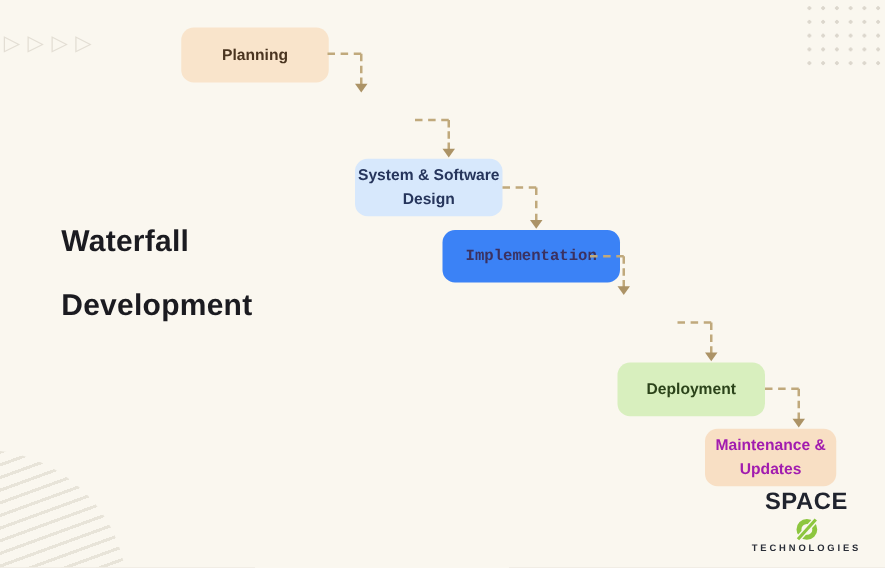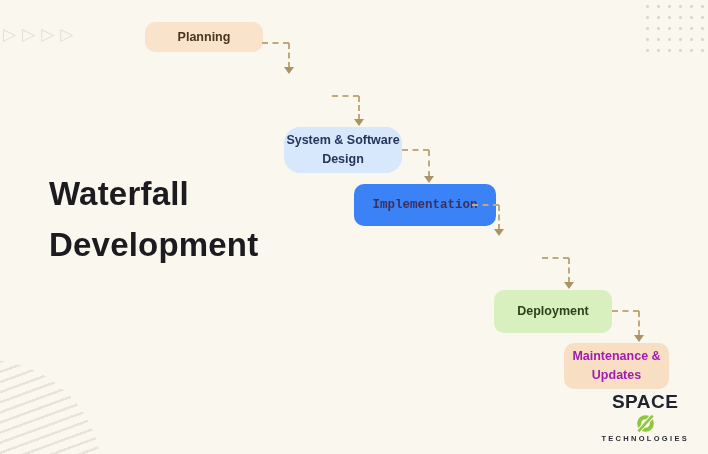--- a/index.html
+++ b/index.html
@@ -21,21 +21,21 @@
     background-size: 11px 11px;
   }
   .stripe-circle {
     position:absolute; left:-130px; top:360px; width:232px; height:232px;
     border-radius:50%;
     background: repeating-linear-gradient(160deg, transparent 0px, transparent 7px, #E8E4D9 7px, #E8E4D9 9.5px);
   }
   
   .title {
     position:absolute; left:49px; top:168px;
-    font-size:33px; font-weight:bold; line-height:51px;
+    font-size:24px; font-weight:bold; line-height:51px;
     letter-spacing:0.2px;
   }
   .title span { display:block; }
   
   .step {
     position:absolute; display:flex; align-items:center; justify-content:center;
     border-radius:10px; text-align:center;
     font-size:12.5px; font-weight:bold; line-height:1.5;
     white-space:pre-line; padding:0 2px;
   }
@@ -68,22 +68,22 @@
 
   <div class="chevrons" style="color: rgb(227, 222, 212);">▷▷▷▷</div>
   <div class="dot-grid"></div>
   <div class="stripe-circle"></div>
 
   <h1 class="title" style="color: rgb(27, 27, 32);">
     <span>Waterfall</span>
     <span>Development</span>
   </h1>
 
-  <div class="step" style="left: 145px; top: 22px; width: 118px; height: 30px; background: rgb(249, 228, 203); color: rgb(74, 52, 32);">Planning</div>
-  <div class="step" style="left: 284px; top: 127px; width: 118px; height: 46px; background: rgb(215, 232, 252); color: rgb(38, 53, 92); border-radius: 16px;">System &amp; Software
+  <div class="step" style="left: 145px; top: 22px; width: 118px; height: 44px; background: rgb(249, 228, 203); color: rgb(74, 52, 32);">Planning</div>
+  <div class="step" style="left: 284px; top: 127px; width: 118px; height: 46px; background: rgb(215, 232, 252); color: rgb(38, 53, 92);">System &amp; Software
 Design</div>
   <div class="step" style="left: 354px; top: 184px; width: 142px; height: 42px; background: #3b82f6; color: rgb(59, 49, 96); font-family: Liberation Mono, monospace;">Implementation</div>
   <div class="step" style="left: 494px; top: 290px; width: 118px; height: 43px; background: rgb(216, 239, 190); color: rgb(43, 67, 26);">Deployment</div>
   <div class="step" style="left: 564px; top: 343px; width: 105px; height: 46px; background: rgb(248, 223, 196); color: #a21caf;">Maintenance &amp;
 Updates</div>
 
   <div class="arrow">
     <i class="h" style="left:262px; top:42px;  width:27px;"></i>
     <i class="v" style="left:288px; top:43px;  height:25px;"></i>
     <i class="a" style="left:284px; top:67px;"></i>

